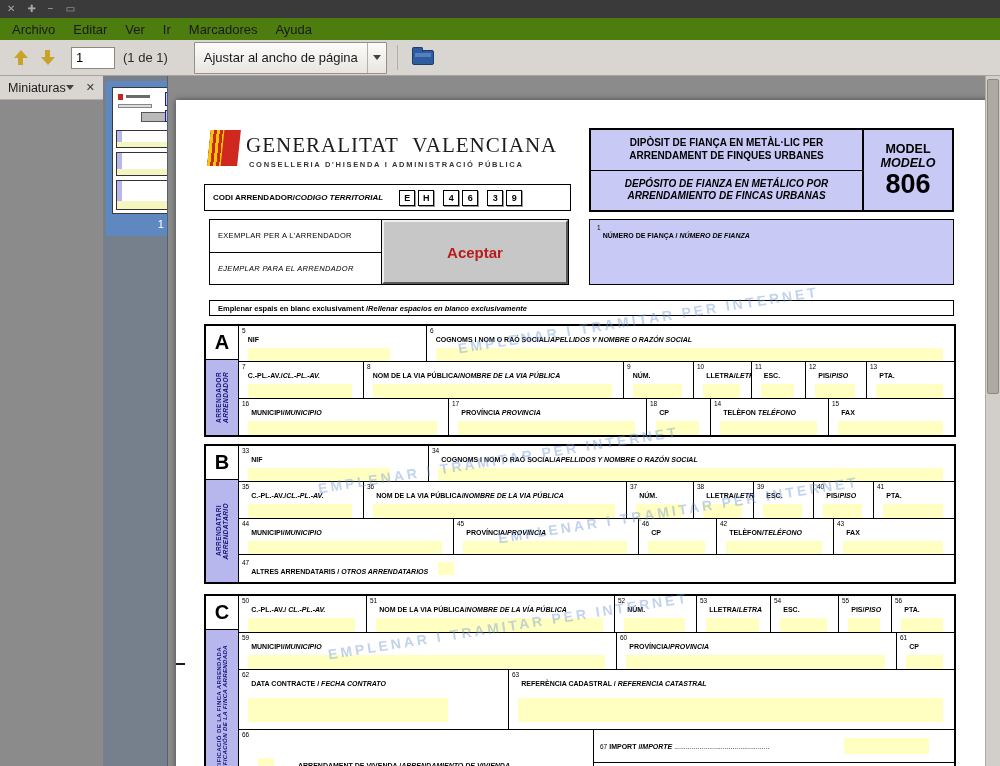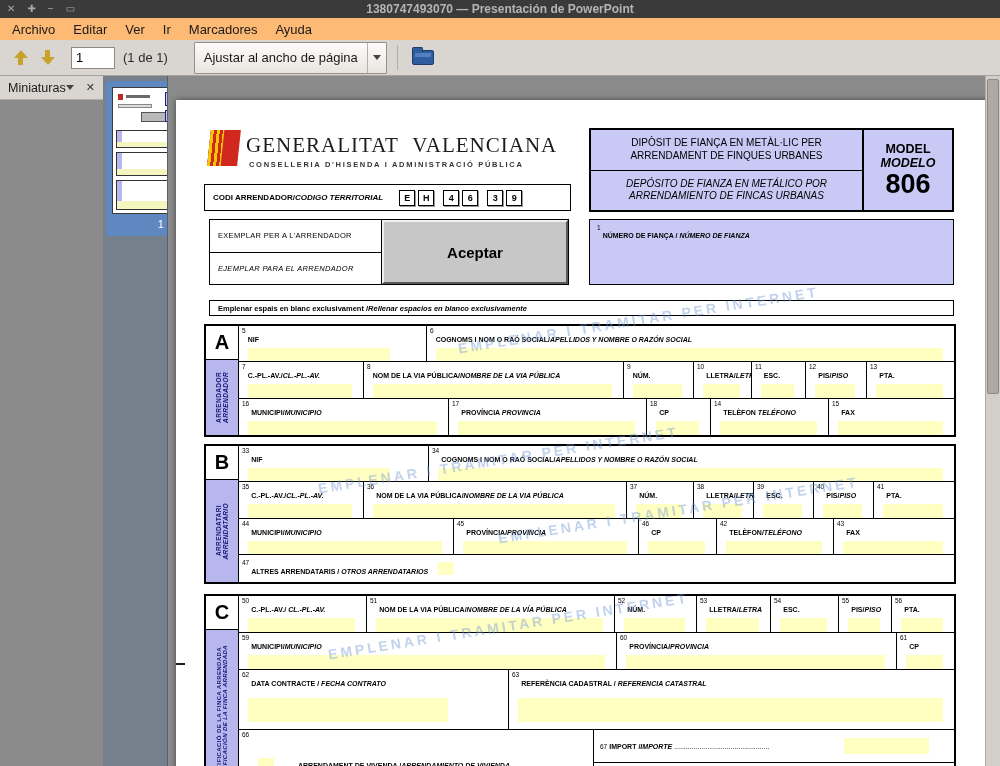--- a/index.html
+++ b/index.html
@@ -3,21 +3,21 @@
 <meta charset="utf-8">
 <style>
   *{margin:0;padding:0;box-sizing:border-box}
   html,body{width:1000px;height:766px;overflow:hidden}
   body{font-family:"Liberation Sans",sans-serif;background:#8b8b8b;position:relative}
 
   
   .titlebar{height:18px;background:#3a3a3a;display:flex;align-items:center;position:relative}
   .wctrl{display:flex;gap:12px;padding-left:7px;color:#a9a9a9;font-size:10px;line-height:1;z-index:2}
   .wtitle{position:absolute;left:0;right:0;text-align:center;color:#b4b4b4;font-size:12px;font-weight:bold}
-  .menubar{height:22px;background:#fdba74;display:flex;align-items:center;padding-left:3px}
+  .menubar{height:22px;background:#4d7c0f;display:flex;align-items:center;padding-left:3px}
   .menuitem{padding:3px 9px;font-size:13px;color:#1a1a1a}
   .toolbar{height:36px;background:#d9d6d1;display:flex;align-items:center;padding:0 7px;border-bottom:1px solid #a8a49d}
   .navbtn{width:27px;height:27px;display:flex;flex-direction:column;align-items:center;justify-content:center;border-radius:3px}
   .arrshaft{width:5px;height:7px;background:#c9a22c}
   .arr-up{width:0;height:0;border:7px solid transparent;border-bottom:8px solid #c9a22c;border-top:none}
   .arr-dn{width:0;height:0;border:7px solid transparent;border-top:8px solid #c9a22c;border-bottom:none}
   .pageinput{width:44px;height:22px;border:1px solid #8d8981;background:#fff;font-size:13px;padding:0 4px;margin-left:10px;font-family:inherit}
   .pagecount{font-size:13px;color:#2a2a2a;margin:0 10px 0 8px}
   .zoomcombo{height:32px;border:1px solid #948f87;background:linear-gradient(#fdfcfb,#e8e5e0);border-radius:1px;display:flex;align-items:center;margin-left:16px}
   .zoomtext{padding:0 9px;font-size:13px;color:#1a1a1a;white-space:nowrap}
@@ -49,41 +49,41 @@
   .page{position:absolute;left:8px;top:24px;width:910px;height:682px;background:#fff;box-shadow:0 0 6px rgba(0,0,0,.5);overflow:hidden}
 
   .gvlogo{position:absolute;left:33px;top:30px;width:30px;height:36px;transform:skewX(-6deg);
     background-image:repeating-linear-gradient(90deg,#f6c800 0 3px,#d0281e 3px 6px),linear-gradient(#d0281e,#d0281e);
     background-size:45% 100%,100% 100%;background-repeat:no-repeat}
   .orgname{position:absolute;left:70px;top:33px;font-family:"Liberation Serif",serif;font-size:21px;letter-spacing:1px;word-spacing:8px;color:#1c1c1c}
   .orgdept{position:absolute;left:73px;top:60px;font-size:7.5px;font-weight:bold;letter-spacing:1.7px;color:#333}
 
   .tbox{position:absolute;left:413px;top:28px;width:365px;height:84px;border:2px solid #000;display:flex;background:#c9c9f5}
   .tleft{width:273px;border-right:2px solid #000;display:flex;flex-direction:column}
-  .tva,.tes{flex:1;display:flex;align-items:center;justify-content:center;text-align:center;font-weight:normal;font-size:10px;line-height:1.25;padding:2px 12px}
+  .tva,.tes{flex:1;display:flex;align-items:center;justify-content:center;text-align:center;font-weight:bold;font-size:10px;line-height:1.25;padding:2px 12px}
   .tva{border-bottom:1px solid #000}
   .tes{font-style:italic}
   .tmodel{flex:1;display:flex;flex-direction:column;align-items:center;justify-content:center}
   .mva{font-weight:bold;font-size:12.5px}
   .mes{font-weight:bold;font-style:italic;font-size:12.5px}
   .mnum{font-weight:bold;font-size:27px;line-height:1.05}
 
   .codibox{position:absolute;left:28px;top:84px;width:367px;height:27px;border:1px solid #000;display:flex;align-items:center;padding-left:8px}
   .cl1{font-size:8px;font-weight:bold}
   .cl2{font-size:8px;font-weight:bold;font-style:italic}
   .cboxes{display:flex;margin-left:16px;gap:3px;align-items:center}
   .cbox{width:16px;height:16px;border:1px solid #000;box-shadow:1px 1px 0 #999;background:#fff;font-size:9px;font-weight:bold;display:flex;align-items:center;justify-content:center}
   .gap{margin-left:6px}
 
   .exbox{position:absolute;left:33px;top:119px;width:360px;height:66px;border:1px solid #000;display:flex}
   .excol{width:172px;border-right:1px solid #000;display:flex;flex-direction:column}
   .exva,.exes{flex:1;display:flex;align-items:center;padding-left:8px;font-size:7.5px;letter-spacing:.3px}
   .exva{border-bottom:1px solid #000}
   .exes{font-style:italic}
-  .acceptbtn{flex:1;background:#c7c7c7;border:2px solid;border-color:#f0f0f0 #595959 #595959 #f0f0f0;font-weight:bold;font-size:15px;color:#000000;font-family:inherit}
+  .acceptbtn{flex:1;background:#c7c7c7;border:2px solid;border-color:#f0f0f0 #595959 #595959 #f0f0f0;font-weight:bold;font-size:15px;color:#b91c1c;font-family:inherit}
 
   .fiabox{position:absolute;left:413px;top:119px;width:365px;height:66px;border:1px solid #000;background:#c9c9f5;padding:4px 7px}
   .instr{position:absolute;left:33px;top:200px;width:745px;height:16px;border:1px solid #000;display:flex;align-items:center;padding-left:8px}
 
   .sec{position:absolute;left:28px;width:752px;border:2px solid #000;display:flex;background:#fff}
   .letcol{width:33px;border-right:1px solid #000;display:flex;flex-direction:column;flex-shrink:0}
   .letter{height:34px;border-bottom:1px solid #000;display:flex;align-items:center;justify-content:center;font-size:20px;font-weight:bold}
   .strip{flex:1;background:#b7b7ee;display:flex;align-items:center;justify-content:center;overflow:hidden}
   .vtx{writing-mode:vertical-rl;transform:rotate(180deg);font-size:6.5px;font-weight:bold;color:#14147a;letter-spacing:.4px;white-space:nowrap}
   .vtx.it{font-style:italic}
@@ -105,21 +105,20 @@
 </head>
 <body>
 
 <div class="titlebar">
   <div class="wctrl">
     <span>✕</span>
     <span>✚</span>
     <span>−</span>
     <span>▭</span>
   </div>
-  <div class="wtitle">1380747493070 — Presentación de PowerPoint</div>
 </div>
 
 <div class="menubar">
   <span class="menuitem">Archivo</span>
   <span class="menuitem">Editar</span>
   <span class="menuitem">Ver</span>
   <span class="menuitem">Ir</span>
   <span class="menuitem">Marcadores</span>
   <span class="menuitem">Ayuda</span>
 </div>

